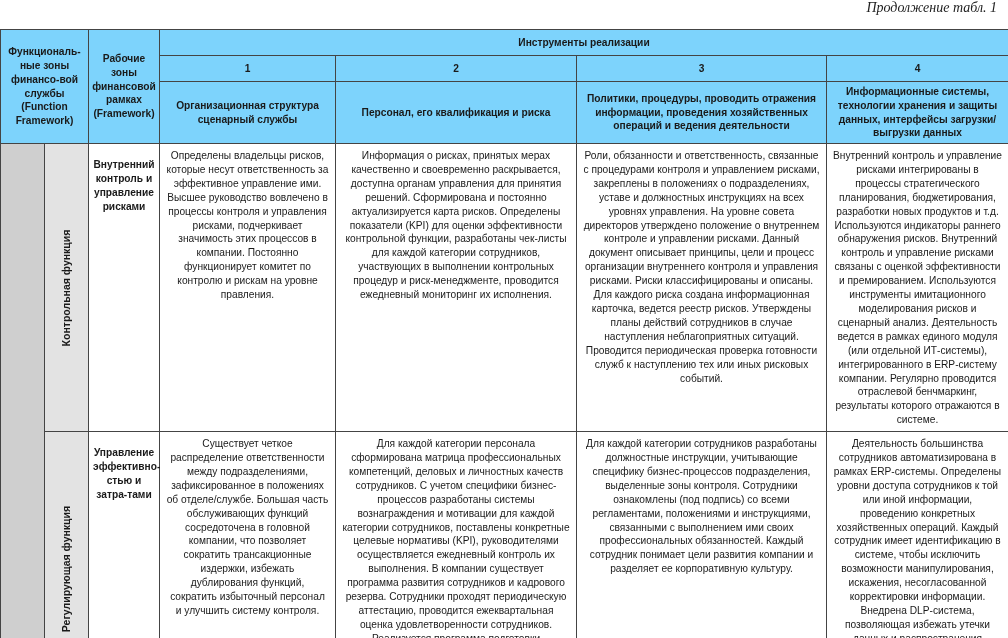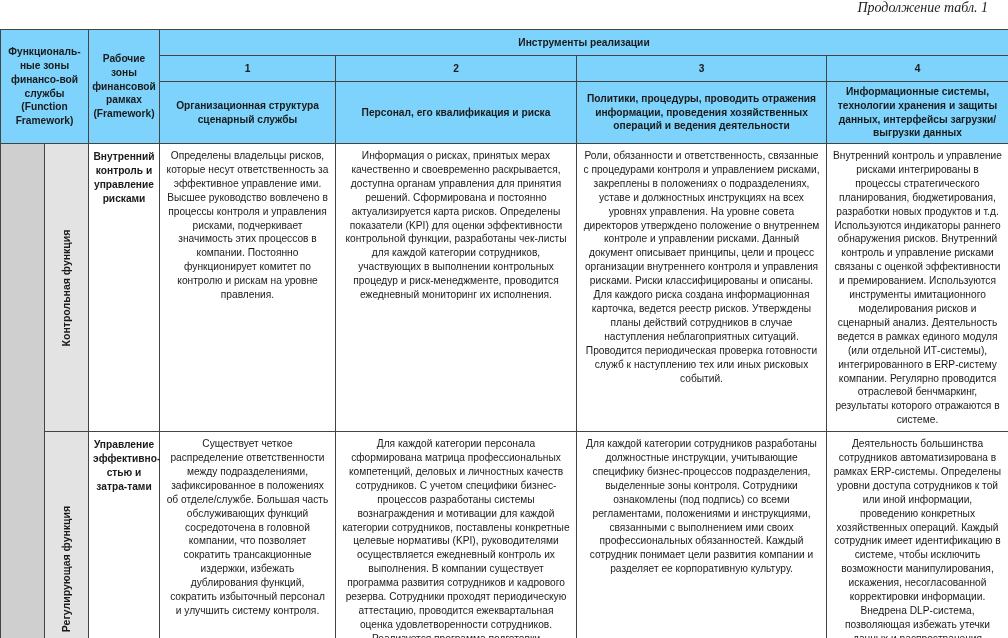--- a/index.html
+++ b/index.html
@@ -1,31 +1,31 @@
 <!DOCTYPE html>
 <html><head>
   <meta charset="utf-8">
   <style>
     html, body { margin: 0; padding: 0; background: #ffffff; }
     body { width: 1008px; height: 638px; overflow: hidden; position: relative;
            font-family: "Liberation Sans", "DejaVu Sans", sans-serif; color: #1a1a1a; }
-    .caption { position: absolute; right: 20px; top: 0px; font-family: "Liberation Serif", "DejaVu Serif", serif;
+    .caption { position: absolute; right: 11px; top: 0px; font-family: "Liberation Serif", "DejaVu Serif", serif;
                font-style: italic; font-size: 14px; color: #222; margin-left: 8px; }
     table.main { position: absolute; left: 0; top: 29px; width: 1008px; border-collapse: collapse; table-layout: fixed; }
     table.main td, table.main th { border: 1.5px solid #444; padding: 0; vertical-align: top; font-size: 10.2px; line-height: 13.9px; }
     th { background: #7dd3fc; font-weight: bold; text-align: center; vertical-align: middle !important; }
     .hdr-instr { height: 26px; }
     .hdr-num { height: 26px; }
     .hdr-name { height: 62px; }
     .hdr-left { padding: 4px 3px !important; }
     .band { background: #cfcfcf; }
     .vert { background: #e3e3e3; position: relative; }
     .vert span { position: absolute; left: 50%; top: 50%; transform: translate(-50%,-50%) rotate(-90deg);
                  white-space: nowrap; font-weight: bold; font-size: 10.5px; }
-    .zone { font-weight: bold; text-align: center; padding: 6px 4px !important; }
+    .zone { font-weight: bold; text-align: center; padding: 14px 4px !important; }
     .cell { padding: 5px 6px 4px 6px !important; text-align: center; }
     .row1 td { height: 257px; }
     .row2 td { height: 222px; }
   </style>
 </head>
 <body>
 
 <div class="caption">Продолжение табл. 1</div>
 
 <table class="main">

